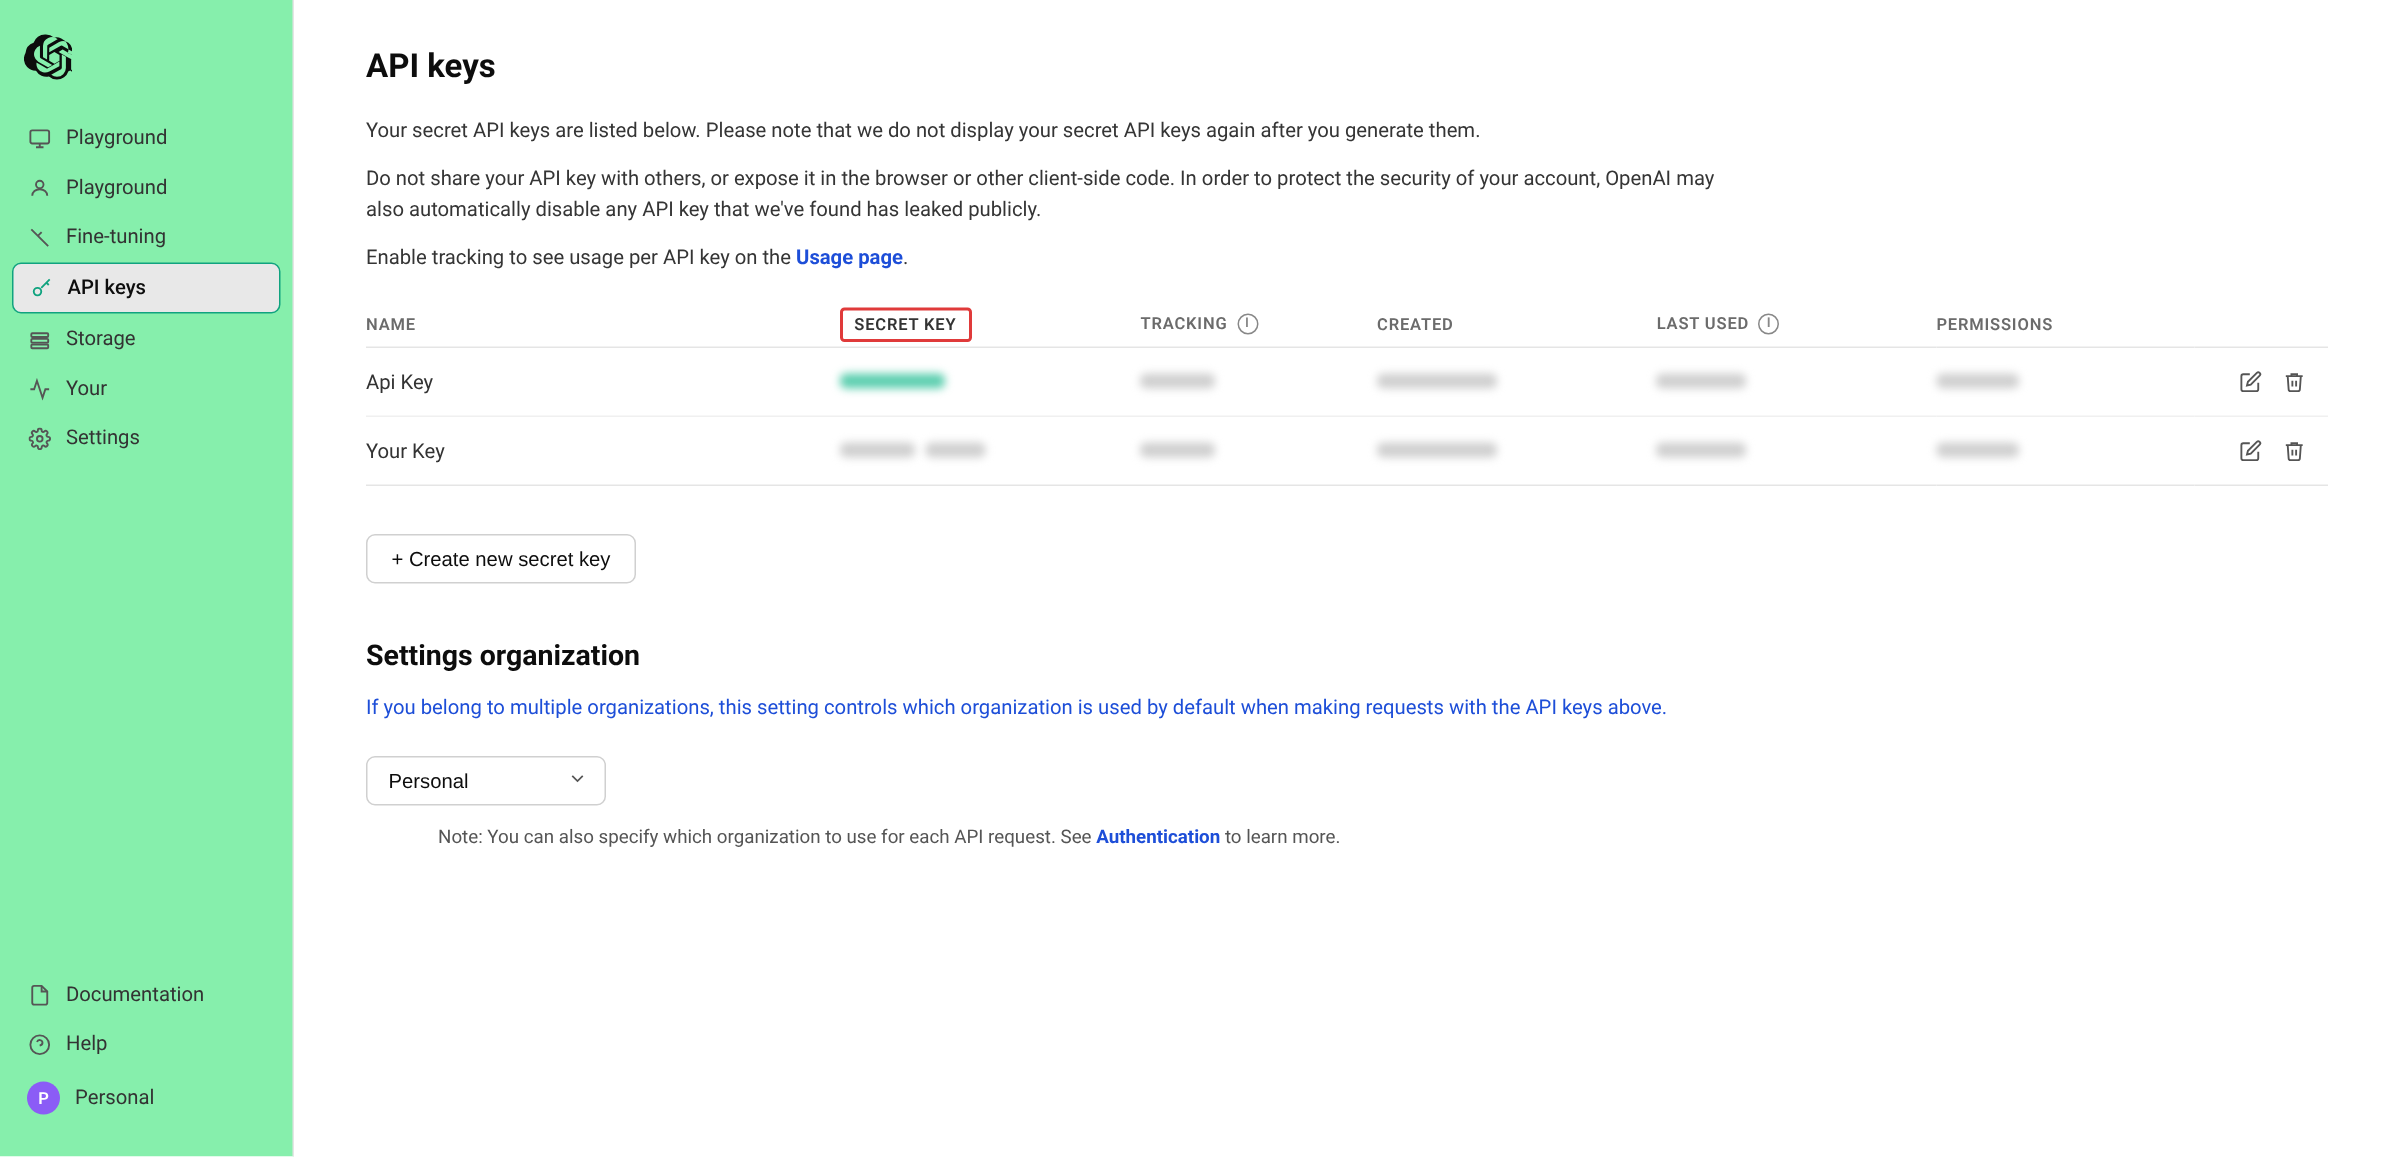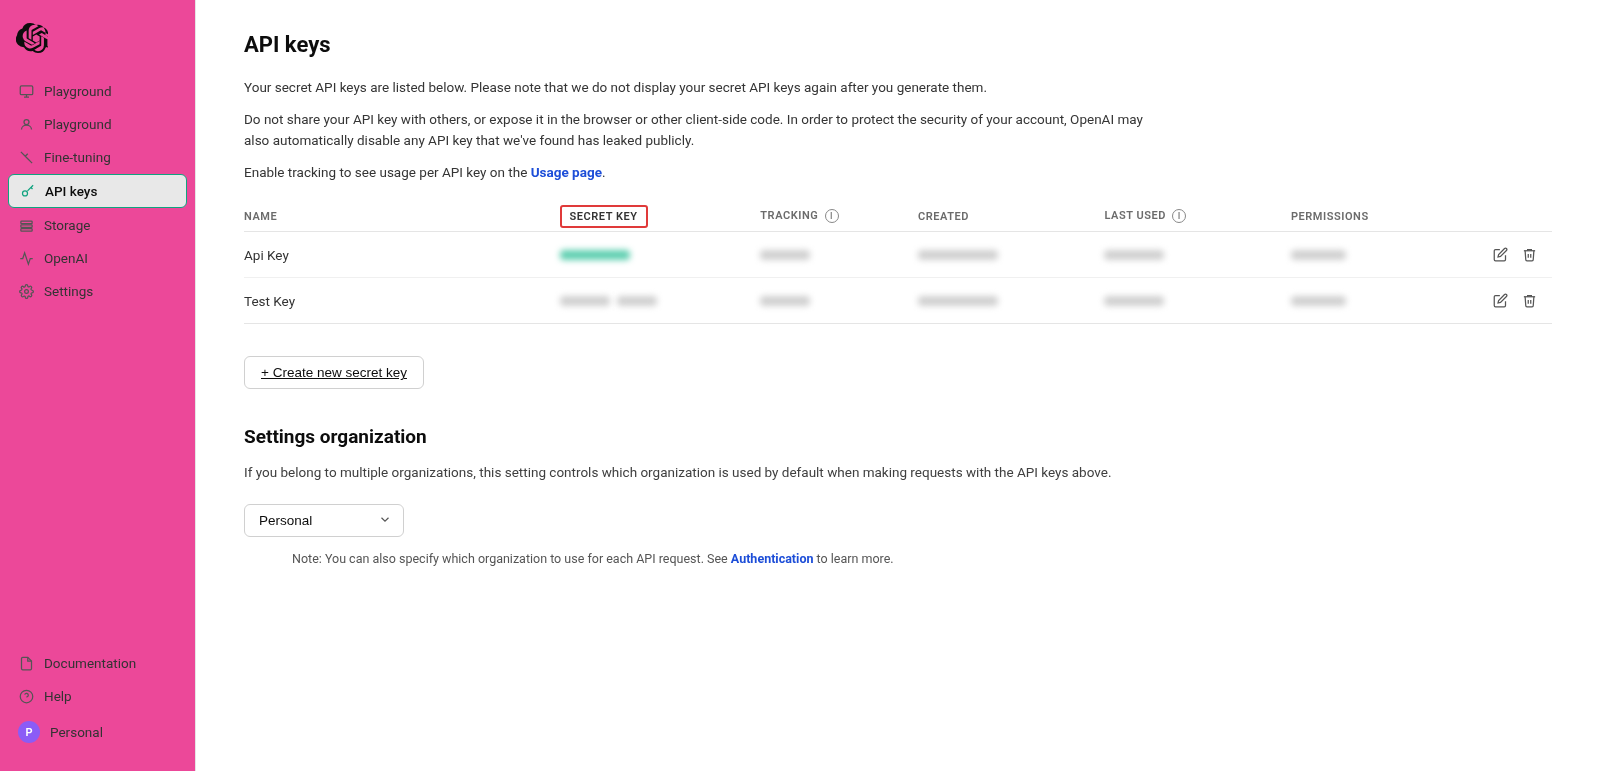--- a/index.html
+++ b/index.html
@@ -10,21 +10,21 @@
       font-size: 14px;
       display: flex;
       height: 771px;
       overflow: hidden;
     }
 
     
     .sidebar {
       width: 196px;
       min-width: 196px;
-      background: #ec4899;
+      background: #86efac;
       border-right: 1px solid #e5e5e5;
       display: flex;
       flex-direction: column;
       height: 100%;
       padding: 12px 0;
     }
     .sidebar-logo {
       padding: 10px 16px 18px 16px;
     }
     .sidebar-logo svg {
@@ -184,34 +184,33 @@
       gap: 6px;
       padding: 8px 16px;
       border: 1.5px solid #d0d0d0;
       background: #fff;
       border-radius: 6px;
       cursor: pointer;
       font-size: 13.5px;
       color: #0d0d0d;
       font-weight: 500;
       margin-top: 8px;
-      text-decoration: underline;
     }
 
     
     .section-title {
       font-size: 19px;
       font-weight: 700;
       margin-bottom: 14px;
       color: #0d0d0d;
       margin-top: 8px;
     }
 
     .org-description {
-      color: #404040;
+      color: #1d4ed8;
       font-size: 13.5px;
       line-height: 1.6;
       max-width: 920px;
       margin-bottom: 20px;
     }
 
     .org-select-wrap {
       position: relative;
       display: inline-block;
     }
@@ -314,21 +313,21 @@
           </svg>
       </span>
       <span>Storage</span>
     </div>
     <div class="sidebar-item">
       <span class="icon">
         <svg width="15" height="15" viewBox="0 0 24 24" fill="none" stroke="currentColor" stroke-width="2">
             <polyline points="22 12 18 12 15 21 9 3 6 12 2 12"></polyline>
           </svg>
       </span>
-      <span>OpenAI</span>
+      <span>Your</span>
     </div>
     <div class="sidebar-item">
       <span class="icon">
         <svg width="15" height="15" viewBox="0 0 24 24" fill="none" stroke="currentColor" stroke-width="2">
             <circle cx="12" cy="12" r="3"></circle>
             <path d="M19.4 15a1.65 1.65 0 0 0 .33 1.82l.06.06a2 2 0 0 1-2.83 2.83l-.06-.06a1.65 1.65 0 0 0-1.82-.33 1.65 1.65 0 0 0-1 1.51V21a2 2 0 0 1-4 0v-.09A1.65 1.65 0 0 0 9 19.4a1.65 1.65 0 0 0-1.82.33l-.06.06a2 2 0 0 1-2.83-2.83l.06-.06A1.65 1.65 0 0 0 4.68 15a1.65 1.65 0 0 0-1.51-1H3a2 2 0 0 1 0-4h.09A1.65 1.65 0 0 0 4.6 9a1.65 1.65 0 0 0-.33-1.82l-.06-.06a2 2 0 0 1 2.83-2.83l.06.06A1.65 1.65 0 0 0 9 4.68a1.65 1.65 0 0 0 1-1.51V3a2 2 0 0 1 4 0v.09a1.65 1.65 0 0 0 1 1.51 1.65 1.65 0 0 0 1.82-.33l.06-.06a2 2 0 0 1 2.83 2.83l-.06.06A1.65 1.65 0 0 0 19.4 9a1.65 1.65 0 0 0 1.51 1H21a2 2 0 0 1 0 4h-.09a1.65 1.65 0 0 0-1.51 1z"></path>
           </svg>
       </span>
       <span>Settings</span>
     </div>
@@ -430,21 +429,21 @@
                   <path d="M19 6l-1 14a2 2 0 0 1-2 2H8a2 2 0 0 1-2-2L5 6"></path>
                   <path d="M10 11v6M14 11v6"></path>
                   <path d="M9 6V4h6v2"></path>
                 </svg>
             </button>
           </div>
         </td>
       </tr>
 
       <tr>
-        <td>Test Key</td>
+        <td>Your Key</td>
         <td>
           <span class="blurred-block" style="width: 50px; margin-right: 4px;"></span>
           <span class="blurred-block" style="width: 40px;"></span>
         </td>
         <td>
           <span class="blurred-block" style="width: 50px;"></span>
         </td>
         <td>
           <span class="blurred-block" style="width: 80px;"></span>
         </td>

